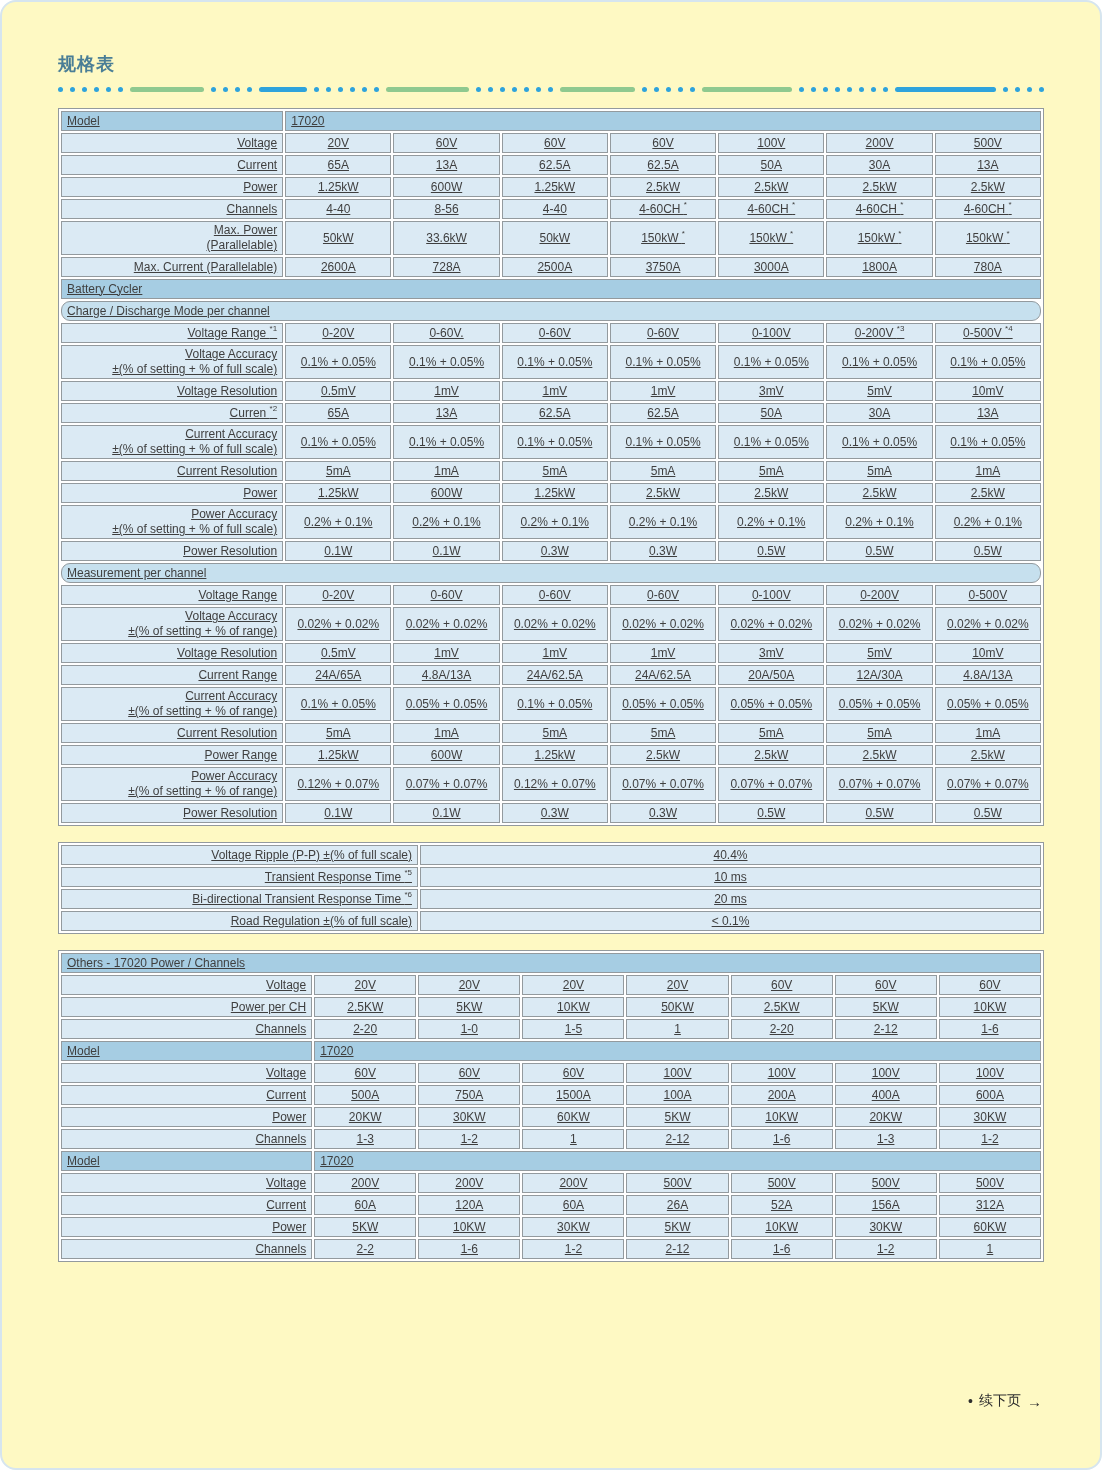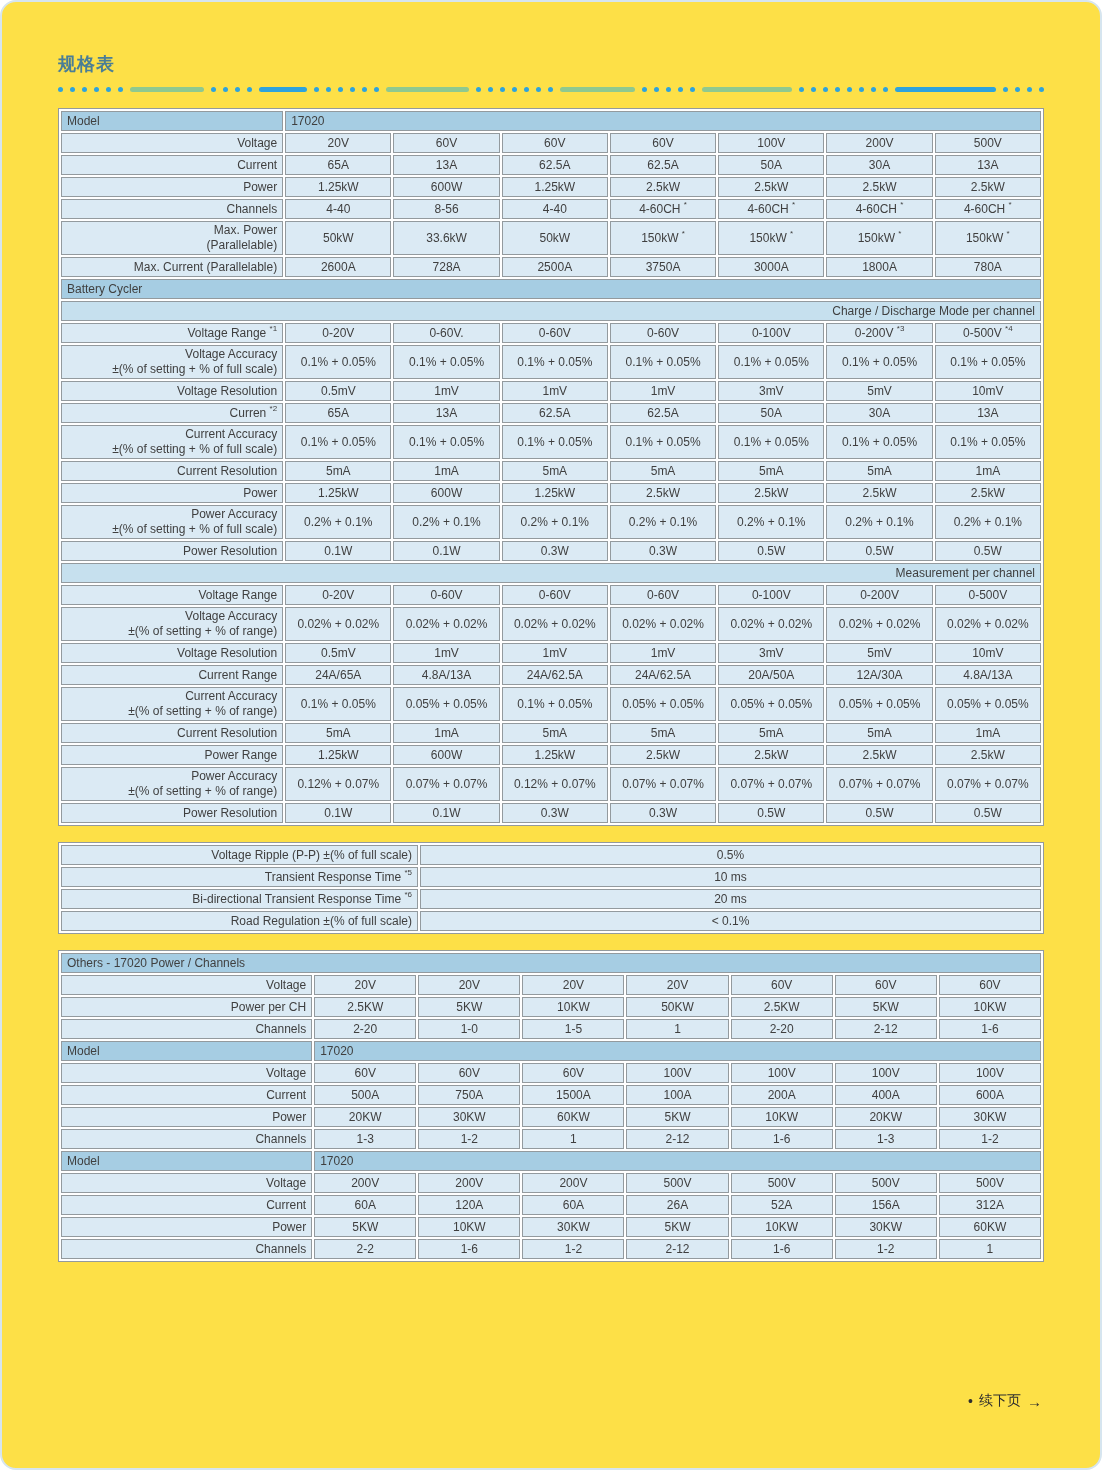--- a/index.html
+++ b/index.html
@@ -11,41 +11,41 @@
     --border:#939a9e;
     --text:#3f3f3f;
     --title:#4a7e96;
   }
   html,body{margin:0;padding:0;background:#fff;}
   body{font-family:"Liberation Sans",sans-serif;color:var(--text);}
   .page{
     width:1102px;height:1470px;box-sizing:border-box;
     padding:50px 56px 0 56px;position:relative;
     border:2px solid #d6e5ef;border-radius:16px;
-    background:#fde047;overflow:hidden;
+    background:#fef9c3;overflow:hidden;
   }
   h1.title{font-size:18px;font-weight:600;color:var(--title);margin:0 0 10px 0;letter-spacing:1px;}
   .divider{display:flex;align-items:center;gap:7px;height:6px;margin:0 0 16px 0;width:100%;}
   .dot{width:5px;height:5px;border-radius:50%;flex:none;}
   .dash{height:5px;border-radius:3px;flex:0 1 auto;}
   .c-blue{background:var(--accent_blue);}
   .c-green{background:var(--accent_green);}
   table.spec{
     border-collapse:separate;border-spacing:2px;width:100%;table-layout:fixed;
-    background:#fff;border:1px solid var(--border);margin:16px 0 16px 0;
+    background:#fff;border:1px solid var(--border);margin:16px 0 16px 0;text-decoration:underline;
   }
   table.spec td{
     border:1px solid var(--border);
     font-size:12px;line-height:1.25;padding:1px 5px;height:16px;
     box-sizing:content-box;overflow:hidden;
   }
   td.lbl{background:var(--cell_bg);text-align:right;white-space:pre-line;}
   td.val{background:var(--cell_bg);text-align:center;}
   td.sec{background:var(--header_bg);text-align:left;}
-  td.subsec{background:var(--subheader_bg);text-align:right;}
+  td.subsec{background:var(--subheader_bg);text-align:left;border-radius:9px;}
   td.secval{background:var(--header_bg);text-align:left;}
   sup{font-size:8px;vertical-align:top;position:relative;top:-2px;}
   .footer{
     position:absolute;right:58px;bottom:58px;
     font-size:14px;color:#2e2e2e;display:flex;align-items:center;gap:6px;
   }
   .footer .arrow{font-weight:bold;font-size:15px;}
 </style>
 </head>
 <body>
@@ -379,21 +379,21 @@
   </table>
 
   <table class="spec">
     <colgroup>
       <col style="width:36.5%">
       <col>
     </colgroup>
     <tbody>
         <tr>
           <td class="lbl">Voltage Ripple (P-P) ±(% of full scale)</td>
-          <td class="val">0.5%</td>
+          <td class="val">40.4%</td>
         </tr>
         <tr>
           <td class="lbl">Transient Response Time <sup>*5</sup></td>
           <td class="val">10 ms</td>
         </tr>
         <tr>
           <td class="lbl">Bi-directional Transient Response Time <sup>*6</sup></td>
           <td class="val">20 ms</td>
         </tr>
         <tr>

